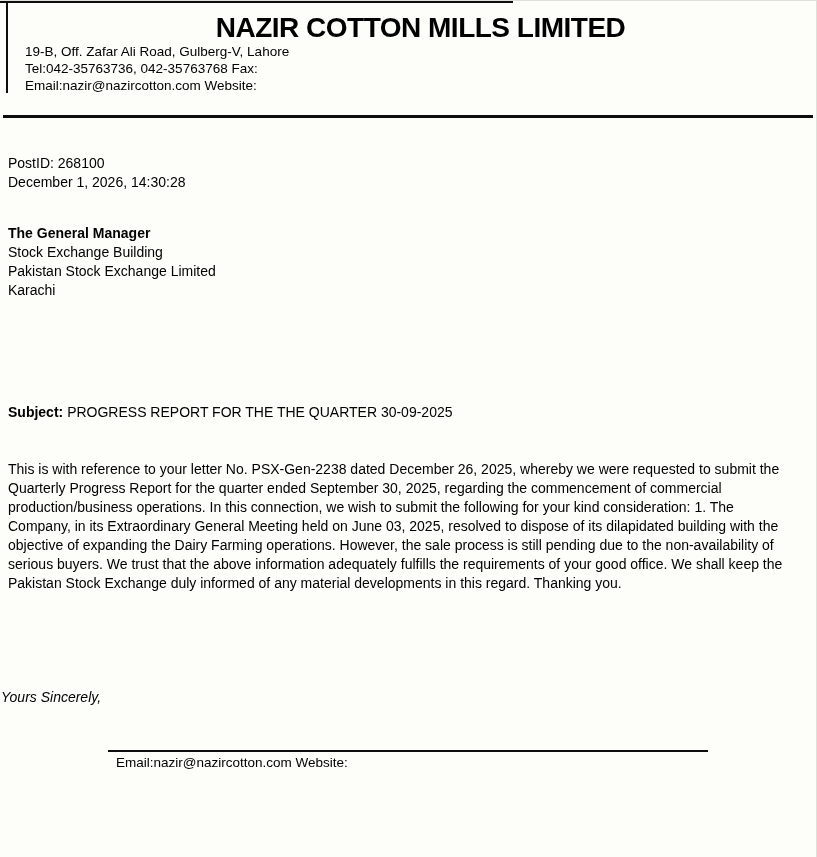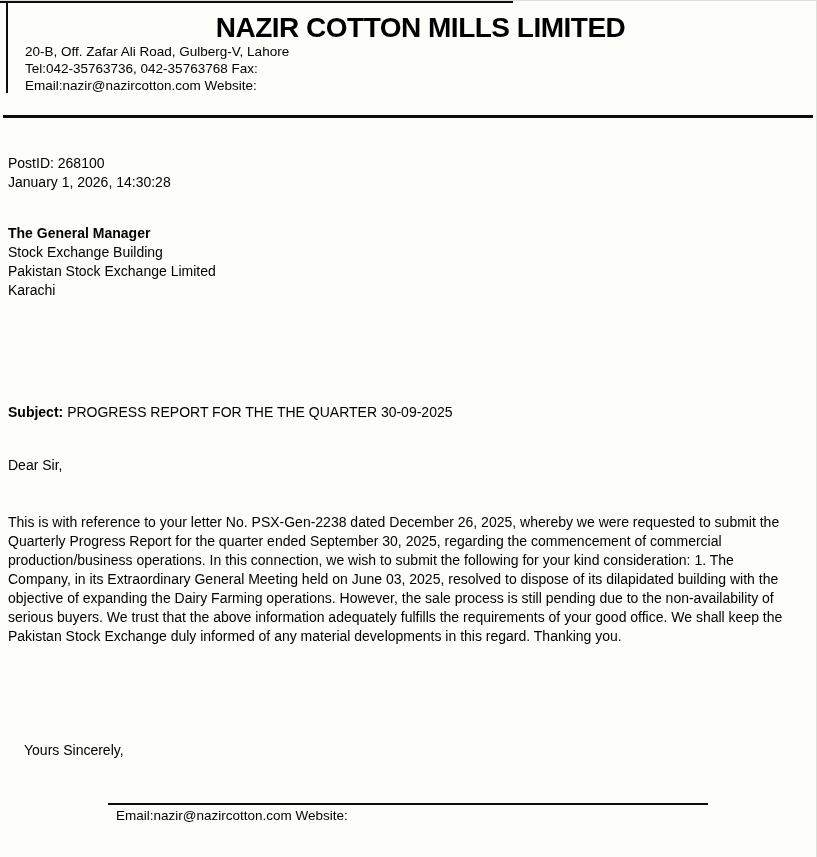--- a/index.html
+++ b/index.html
@@ -31,60 +31,59 @@
   .header-rule { height: 3px; background: #0d0d0d; margin: 21px 3px 0 3px; }
 
   .text-line { font-size: 14px; line-height: 19px; }
   .bold { font-weight: bold; }
 
   .meta-block      { margin: 36px 0 0 8px; }
   .recipient-block { margin: 32px 0 0 8px; }
   .subject-line    { margin: 103px 0 0 8px; }
   .salutation      { margin: 34px 0 0 8px; }
   .body-par        { margin: 38px 8px 0 8px; width: 780px; height: 171px; }
-  .closing         { margin: 57px 0 0 24px; }
+  .closing         { margin: 57px 0 0 1px; font-style: italic; }
 
   .footer { margin: 43px auto 0 auto; width: 600px; border-top: 2px solid #0d0d0d; }
   .footer-text { font-size: 13.5px; line-height: 18px; padding: 2px 0 0 8px; }
 </style>
 </head>
 <body>
 
 <div class="page">
 
   <div class="top-dark-border"></div>
   <div class="left-dark-border"></div>
 
   <div class="letterhead">
     <h1 class="company-name">NAZIR COTTON MILLS LIMITED</h1>
-    <div class="addr-line">20-B, Off. Zafar Ali Road, Gulberg-V, Lahore</div>
+    <div class="addr-line">19-B, Off. Zafar Ali Road, Gulberg-V, Lahore</div>
     <div class="addr-line">Tel:042-35763736, 042-35763768 Fax:</div>
     <div class="addr-line">Email:nazir@nazircotton.com Website:</div>
   </div>
 
   <div class="header-rule"></div>
 
   <div class="meta-block">
     <div class="text-line">PostID: 268100</div>
-    <div class="text-line">January 1, 2026, 14:30:28</div>
+    <div class="text-line">December 1, 2026, 14:30:28</div>
   </div>
 
   <div class="recipient-block">
     <div class="text-line bold">The General Manager</div>
     <div class="text-line">Stock Exchange Building</div>
     <div class="text-line">Pakistan Stock Exchange Limited</div>
     <div class="text-line">Karachi</div>
   </div>
 
   <div class="subject-line text-line">
     <span class="bold">Subject:</span>
     <span>PROGRESS REPORT FOR THE THE QUARTER 30-09-2025</span>
   </div>
 
-  <div class="salutation text-line">Dear Sir,</div>
 
   <div class="body-par text-line">This is with reference to your letter No. PSX-Gen-2238 dated December 26, 2025, whereby we were requested to submit the Quarterly Progress Report for the quarter ended September 30, 2025, regarding the commencement of commercial production/business operations. In this connection, we wish to submit the following for your kind consideration: 1. The Company, in its Extraordinary General Meeting held on June 03, 2025, resolved to dispose of its dilapidated building with the objective of expanding the Dairy Farming operations. However, the sale process is still pending due to the non-availability of serious buyers. We trust that the above information adequately fulfills the requirements of your good office. We shall keep the Pakistan Stock Exchange duly informed of any material developments in this regard. Thanking you.</div>
 
   <div class="closing text-line">Yours Sincerely,</div>
 
   <div class="footer">
     <div class="footer-text">Email:nazir@nazircotton.com Website:</div>
   </div>
 
 </div>

